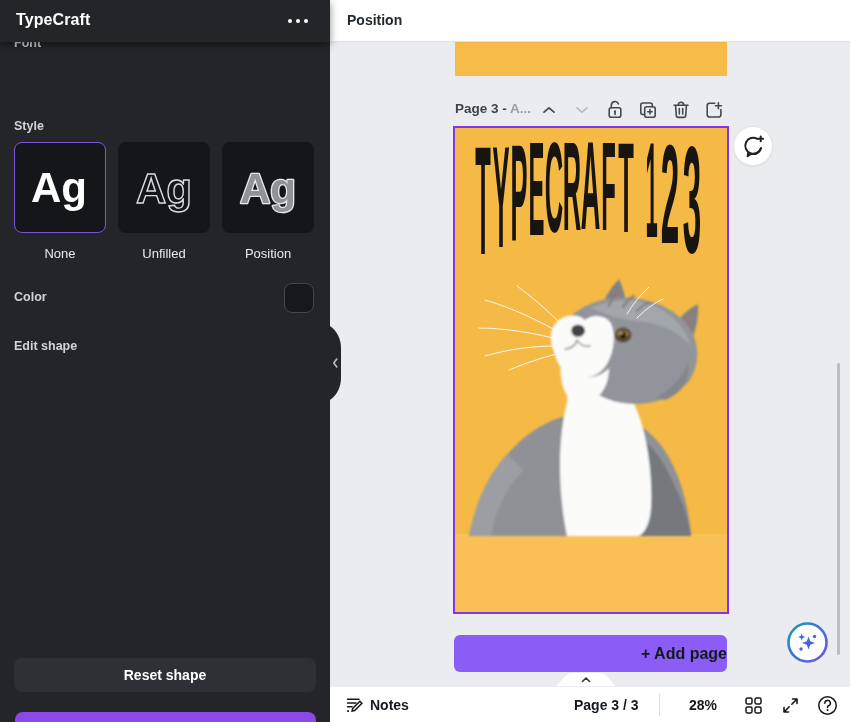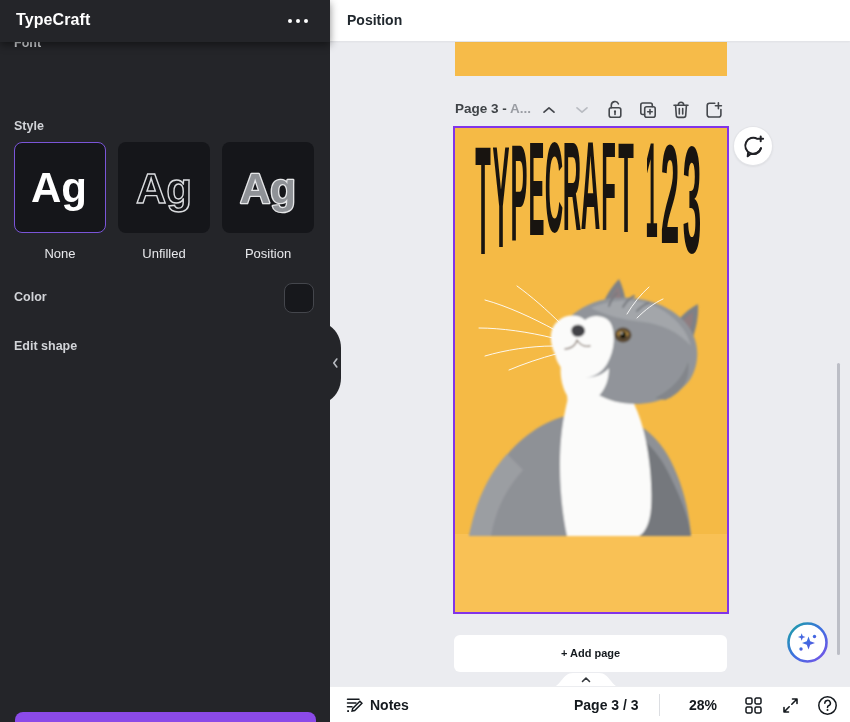--- a/index.html
+++ b/index.html
@@ -54,22 +54,22 @@
   #pagectl { position:absolute; left:455px; top:98px; width:272px; height:24px; }
   #pagectl .ptxt { position:absolute; left:0; top:3px; font-size:13.5px;
     font-weight:700; color:#3f4347; }
   #pagectl .ptxt .dim { color:#9a9da3; }
   .cicon { position:absolute; top:0; width:24px; height:24px; }
   #page3 { position:absolute; left:453px; top:126px; width:276px; height:488px;
     border:2px solid #8234e8; background:#f5ba45; }
   #commentbtn { position:absolute; left:734px; top:127px; width:38px; height:38px;
     background:#fff; border-radius:50%; box-shadow:0 0 0 1px #e3e4e8, 0 1px 3px rgba(0,0,0,.12); }
   #addpage { position:absolute; left:454px; top:635px; width:273px; height:37px;
-    background:#ffffff; border-radius:6px; text-align:center; line-height:37px;
-    font-size:11px; font-weight:600; color:#14191e; }
+    background:#8b5cf6; border-radius:6px; text-align:right; line-height:37px;
+    font-size:16px; font-weight:600; color:#14191e; }
   #sparklebtn { position:absolute; left:787px; top:622px; width:41px; height:41px;
     border-radius:50%; }
   #notch { position:absolute; left:552px; top:673px; width:68px; height:14px; }
   #bottombar { position:absolute; left:330px; top:686px; width:520px; height:36px;
     background:#fff; border-top:1px solid #ecedf0; }
   #bottombar .item { position:absolute; font-size:14px; font-weight:600;
     color:#14191e; top:10px; }
   #scrollthumb { position:absolute; left:837px; top:363px; width:2.5px; height:292px;
     background:#bcbec6; border-radius:2px; }
 </style>
@@ -286,20 +286,21 @@
       </svg>
   </div>
   <div class="tlabel" style="left:14px">None</div>
   <div class="tlabel" style="left:118px">Unfilled</div>
   <div class="tlabel" style="left:222px">Position</div>
 
   <div class="label" style="top:290px">Color</div>
   <div id="colorsw"></div>
 
   <div class="label" style="top:339px">Edit shape</div>
+  <div id="resetbtn">Reset shape</div>
   <div id="purplebar"></div>
 </div>
 <div id="sbheader">
   <div class="title">TypeCraft</div>
   <div class="dots">
       <i style="left:0"></i>
       <i style="left:8px"></i>
       <i style="left:16px"></i>
     </div>
 </div>

